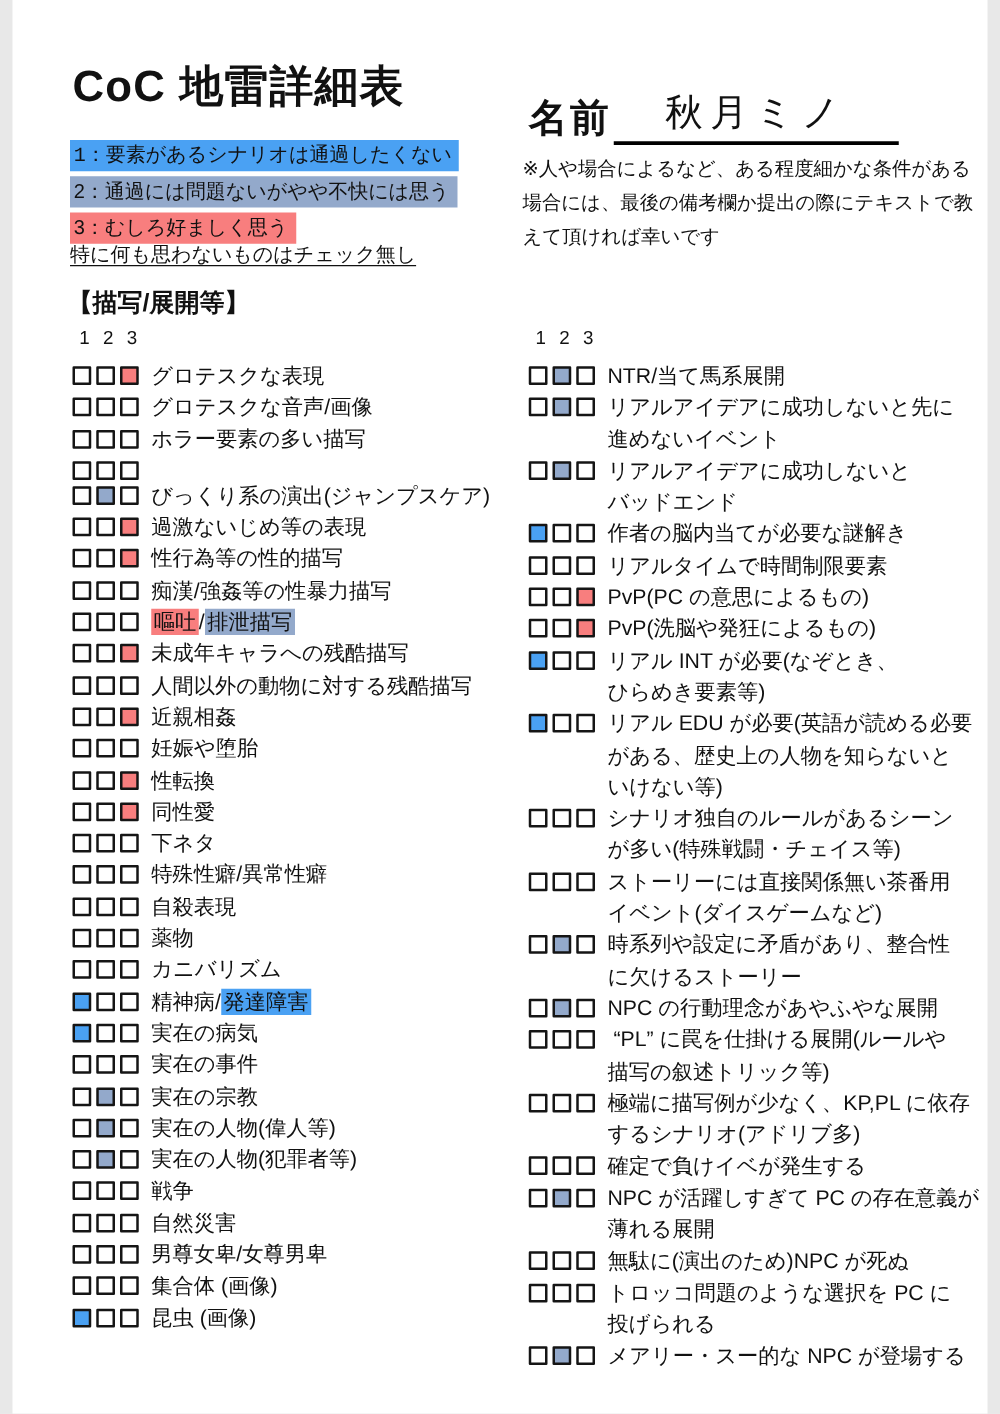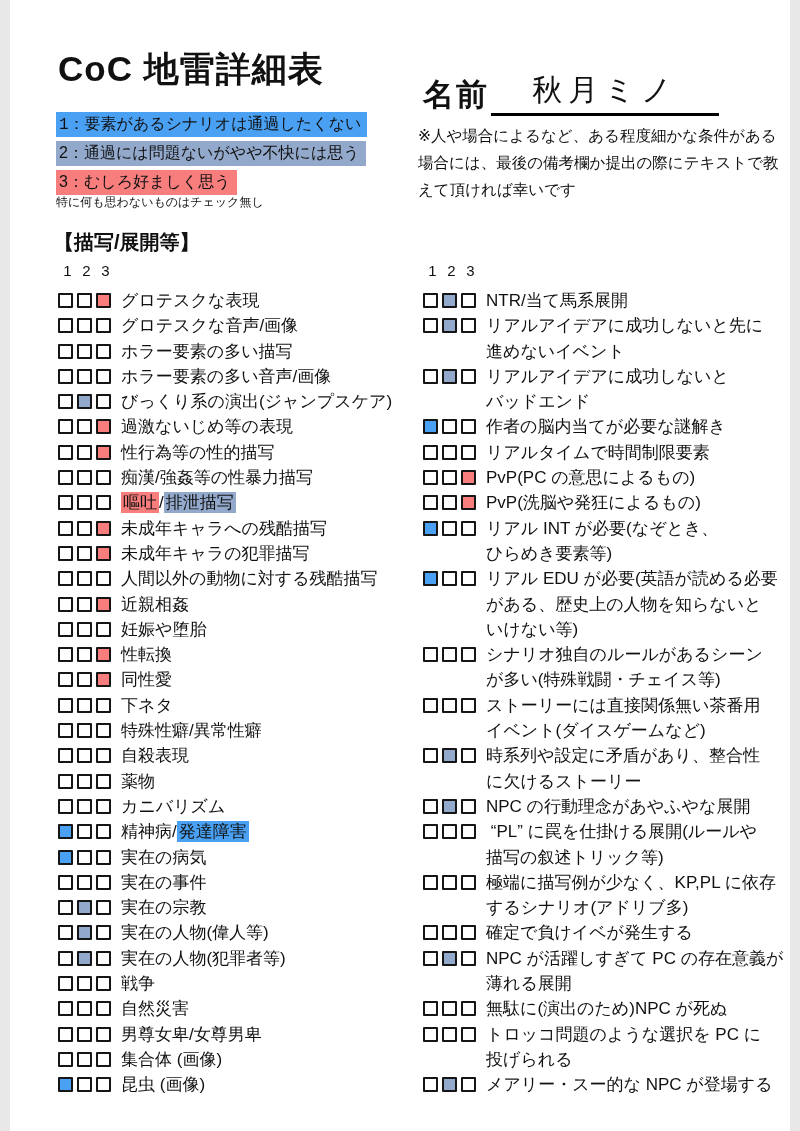--- a/index.html
+++ b/index.html
@@ -27,22 +27,22 @@
   .note{
     position:absolute; left:408px; top:122px; width:382px; font-size:15.5px;
     line-height:27px; white-space:pre-line;
   }
   .legend{position:absolute; left:46px; top:112px;}
   .legend-item{
     display:table; font-size:16px; padding:2px 6px 2px 3px; margin-bottom:4px;
     color:#111;
   }
   .legend-note{
-    position:absolute; left:46px; top:194px; font-size:12px;
-    text-underline-offset:3px;
+    position:absolute; left:46px; top:194px; font-size:16px;
+    text-decoration:underline; text-underline-offset:3px;
   }
   .section-title{
     position:absolute; left:44px; top:229px; font-size:20px; font-weight:700;
   }
   .col{position:absolute; top:262px;}
   .col-left{left:48px; width:360px;}
   .col-right{left:413px; width:384px;}
   .col-header{display:flex; height:26px; font-size:15px;}
   .col-header span{width:19px; text-align:center; display:inline-block;}
   .row{display:flex; align-items:flex-start;}
@@ -111,21 +111,20 @@
           <span class="cb"></span>
         </div>
         <div class="lbl">ホラー要素の多い描写</div>
       </div>
       <div class="row">
         <div class="cbs">
           <span class="cb"></span>
           <span class="cb"></span>
           <span class="cb"></span>
         </div>
-        <div class="lbl">ホラー要素の多い音声/画像</div>
       </div>
       <div class="row">
         <div class="cbs">
           <span class="cb"></span>
           <span class="cb" style="background: rgb(147, 169, 203);"></span>
           <span class="cb"></span>
         </div>
         <div class="lbl">びっくり系の演出(ジャンプスケア)</div>
       </div>
       <div class="row">
@@ -160,28 +159,20 @@
         </div>
         <div class="lbl"><span class="hl" style="background: rgb(248, 126, 126);">嘔吐</span><span>/</span><span class="hl" style="background: rgb(147, 169, 203);">排泄描写</span></div>
       </div>
       <div class="row">
         <div class="cbs">
           <span class="cb"></span>
           <span class="cb"></span>
           <span class="cb" style="background: rgb(248, 126, 126);"></span>
         </div>
         <div class="lbl">未成年キャラへの残酷描写</div>
-      </div>
-      <div class="row">
-        <div class="cbs">
-          <span class="cb"></span>
-          <span class="cb"></span>
-          <span class="cb" style="background: rgb(248, 126, 126);"></span>
-        </div>
-        <div class="lbl">未成年キャラの犯罪描写</div>
       </div>
       <div class="row">
         <div class="cbs">
           <span class="cb"></span>
           <span class="cb"></span>
           <span class="cb"></span>
         </div>
         <div class="lbl">人間以外の動物に対する残酷描写</div>
       </div>
       <div class="row">

